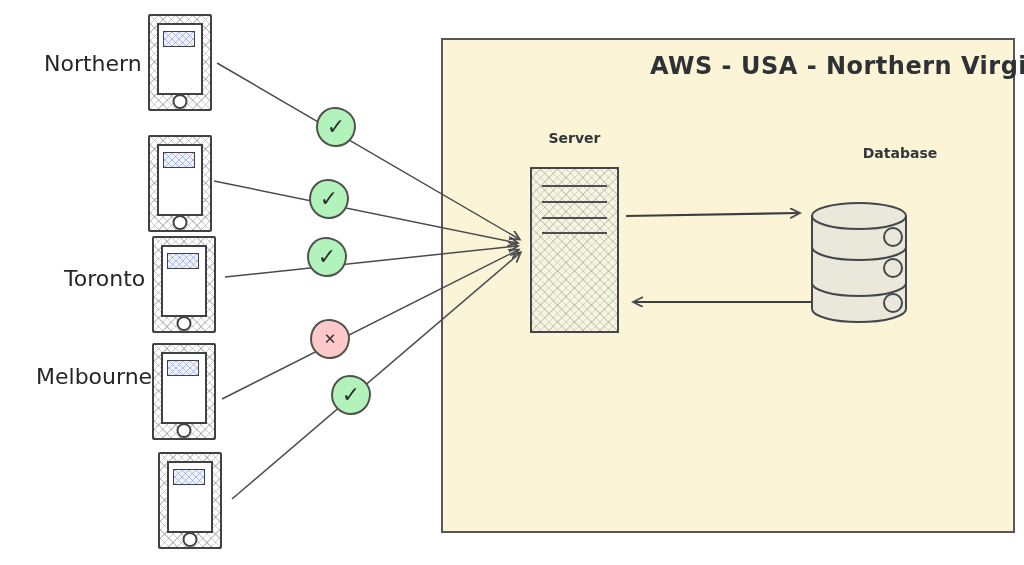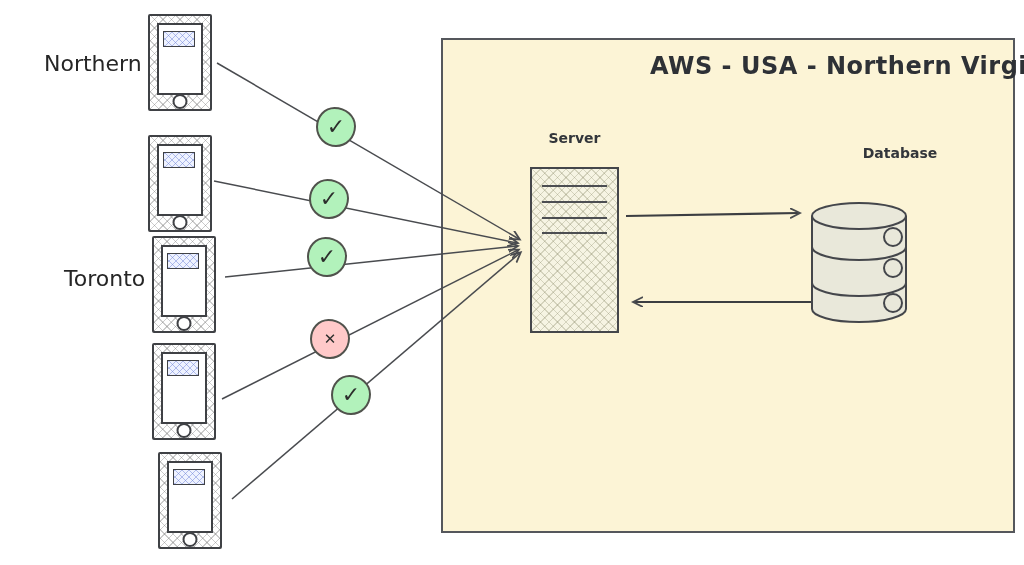--- a/index.html
+++ b/index.html
@@ -120,20 +120,21 @@
   </div>
   <div class="badge" style="left: 310px; top: 319px; background: rgb(255, 201, 201);">
     <span class="glyph small">✕</span>
   </div>
   <div class="badge" style="left: 331px; top: 375px; background: rgb(178, 242, 187);">
     <span class="glyph">✓</span>
   </div>
 
   <div class="city-label" style="left:44px;top:51px">Northern</div>
   <div class="city-label" style="left:64px;top:266px">Toronto</div>
+  <div class="city-label" style="left:36px;top:364px">Melbourne</div>
 
   <div class="phone" style="left:148px;top:14px">
     <div class="screen">
       <div class="notify-bar"></div>
     </div>
     <div class="home-btn"></div>
   </div>
   <div class="phone" style="left:148px;top:135px">
     <div class="screen">
       <div class="notify-bar"></div>

